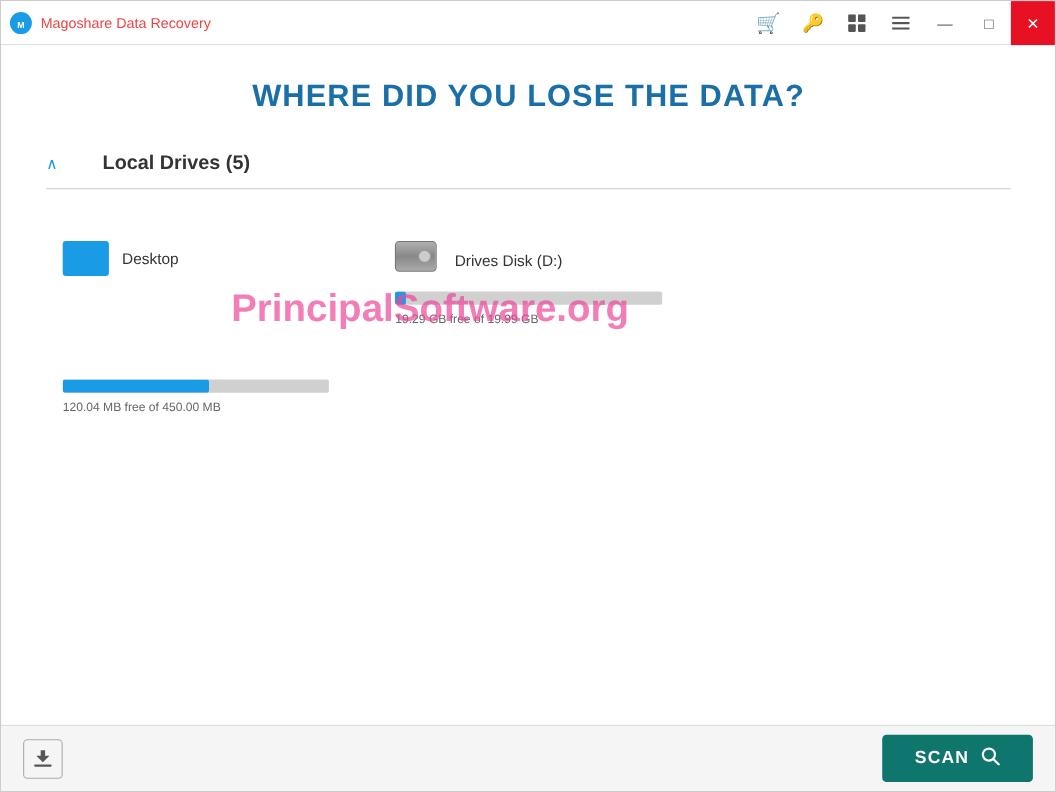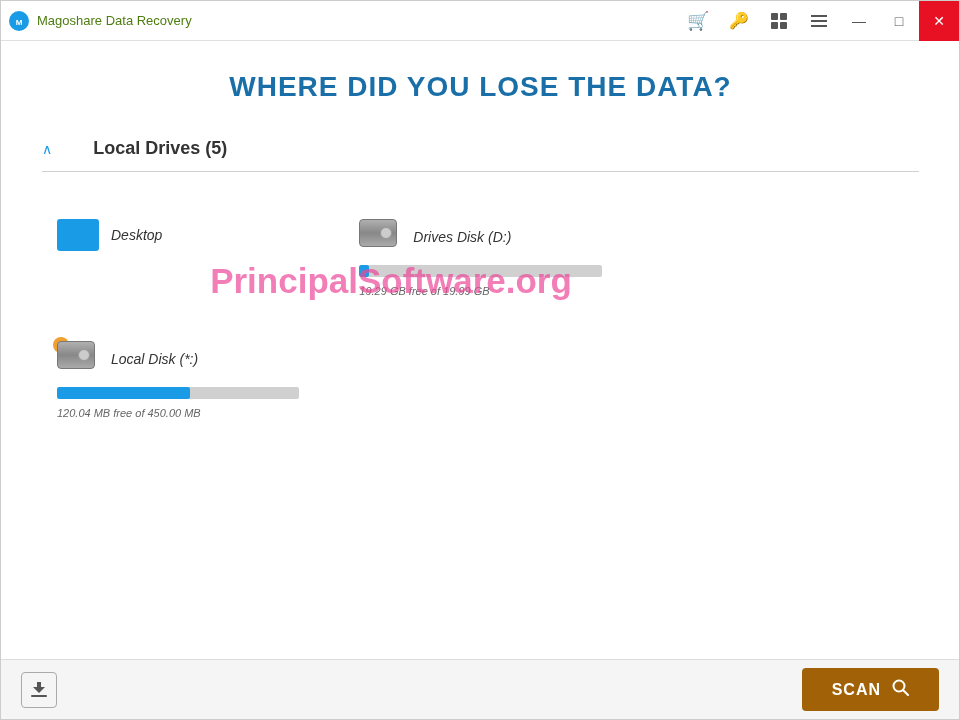--- a/index.html
+++ b/index.html
@@ -35,21 +35,21 @@
       border-radius: 50%;
       display: flex;
       align-items: center;
       justify-content: center;
       color: white;
       font-size: 10px;
       font-weight: bold;
     }
     .titlebar-title {
       font-size: 13px;
-      color: #4d7c0f;
+      color: #ef4444;
     }
     .titlebar-controls {
       display: flex;
       align-items: center;
       height: 40px;
     }
     .titlebar-icon-btn {
       width: 40px;
       height: 40px;
       display: flex;
@@ -110,21 +110,20 @@
     }
 
     .drive-item {
       display: flex;
       flex-direction: column;
       gap: 6px;
       padding: 12px 15px;
       border-radius: 4px;
       cursor: pointer;
       transition: background 0.15s;
-      font-style: italic;
     }
 
     .drive-item-header {
       display: flex;
       align-items: center;
       gap: 12px;
     }
 
     .drive-icon-desktop {
       width: 42px;
@@ -249,21 +248,21 @@
       border: 1.5px solid #aaa;
       border-radius: 4px;
       display: flex;
       align-items: center;
       justify-content: center;
       cursor: pointer;
       color: #555;
       font-size: 18px;
     }
     .scan-btn {
-      background: #a16207;
+      background: #0f766e;
       color: white;
       border: none;
       border-radius: 4px;
       padding: 10px 30px;
       font-size: 16px;
       font-weight: 600;
       letter-spacing: 1px;
       cursor: pointer;
       display: flex;
       align-items: center;
@@ -337,27 +336,20 @@
       <div class="drive-bar-container">
         <div class="drive-bar-fill bar-blue" style="width: 4%;"></div>
       </div>
       <span class="drive-size-text">19.29 GB free of 19.99 GB</span>
     </div>
 
     <div></div>
 
 
     <div class="drive-item">
-      <div class="drive-item-header">
-        <div class="drive-icon-hdd-wrapper">
-          <div class="drive-badge">−</div>
-          <div class="hdd-body"></div>
-        </div>
-        <span class="drive-label">Local Disk (*:)</span>
-      </div>
       <div class="drive-bar-container">
         <div class="drive-bar-fill bar-blue" style="width: 55%;"></div>
       </div>
       <span class="drive-size-text">120.04 MB free of 450.00 MB</span>
     </div>
 
   </div>
 </div>
 
 <div class="watermark">PrincipalSoftware.org</div>

